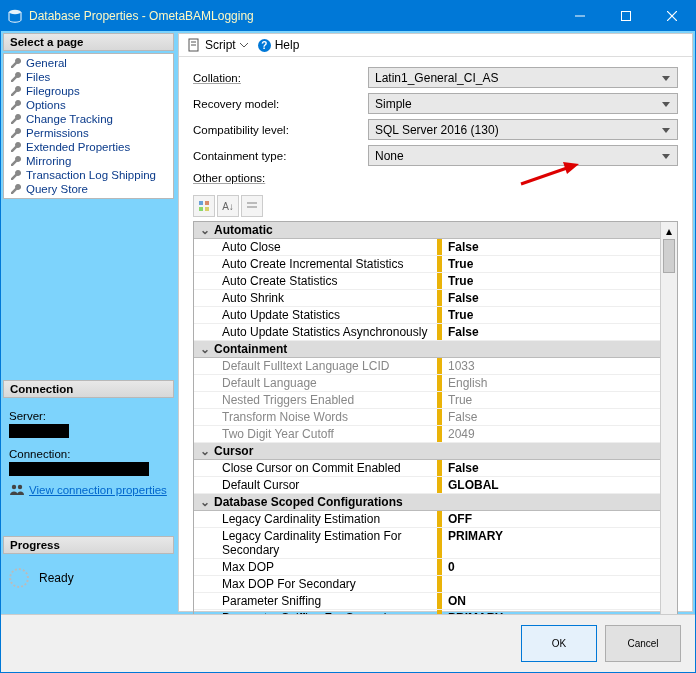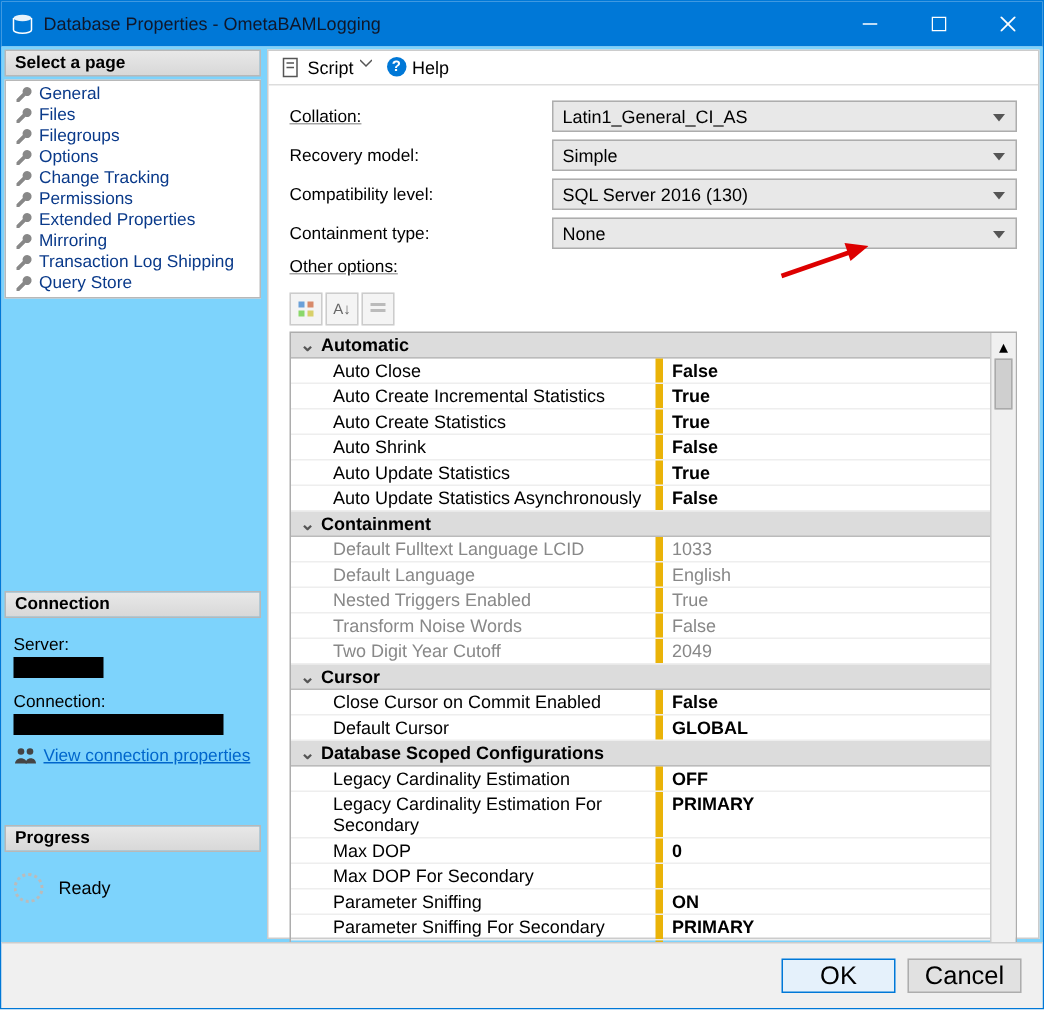--- a/index.html
+++ b/index.html
@@ -1,18 +1,18 @@
 <!DOCTYPE html>
 <html><head>
 <meta charset="utf-8">
 <style>
 * { box-sizing: border-box; margin: 0; padding: 0; font-family: "Segoe UI", Tahoma, sans-serif; font-size: 12px; }
 body { background: #fff; }
 .window { width: 696px; height: 673px; border: 1px solid #0078d7; display: flex; flex-direction: column; }
-.titlebar { background: #0078d7; color: #0f172a; height: 30px; display: flex; align-items: center; padding-left: 6px; }
+.titlebar { background: #0078d7; color: #fef9c3; height: 30px; display: flex; align-items: center; padding-left: 6px; }
 .titlebar .icon { width: 16px; height: 16px; margin-right: 6px; }
 .titlebar .title { flex: 1; font-size: 12px; }
 .titlebar .wbtn { width: 46px; height: 30px; display: flex; align-items: center; justify-content: center; color: #fff; }
 .body { flex: 1; display: flex; overflow: hidden; background: #7dd3fc; }
 .leftcol { width: 175px; display: flex; flex-direction: column; border-right: 0px solid #ccc; }
 .panelhdr { background: linear-gradient(#e8e8e8,#d8d8d8); border: 1px solid #b8b8b8; padding: 2px 6px; font-weight: bold; font-size: 11.5px; margin: 2px; }
 .pagelist { background: #fff; border: 1px solid #b8b8b8; margin: 0 2px 2px 2px; flex: 0 0 auto; padding: 2px 0; }
 .pageitem { display: flex; align-items: center; padding: 1px 6px; color: #0a3a8a; cursor: pointer; }
 .pageitem .wrench { width: 12px; height: 12px; margin-right: 4px; color: #666; }
 .pageitem span { font-size: 11.5px; }
@@ -20,21 +20,21 @@
 .connbox { margin: 2px; border: 0; padding: 4px 6px; }
 .connbox .lbl { font-size: 11.5px; margin-top: 4px; }
 .redact { background: #000; height: 14px; margin-top: 2px; }
 .link { color: #0066cc; text-decoration: underline; cursor: pointer; font-size: 11.5px; }
 .viewconn { display: flex; align-items: center; gap: 4px; margin-top: 6px; }
 .progressbox { margin: 2px; padding: 4px 6px; }
 .progressrow { display: flex; align-items: center; gap: 10px; margin-top: 6px; }
 .spinner { width: 20px; height: 20px; border: 2px dotted #bbb; border-radius: 50%; }
 .rightcol { flex: 1; display: flex; flex-direction: column; background: #fff; margin: 2px; border: 1px solid #ccc; position: relative; }
 .toolbar { display: flex; align-items: center; gap: 10px; padding: 4px 8px; border-bottom: 1px solid #ddd; font-size: 12px; }
-.toolbar .tbitem { display: flex; align-items: flex-start; gap: 4px; cursor: pointer; }
+.toolbar .tbitem { display: flex; align-items: center; gap: 4px; cursor: pointer; }
 .helpicon { width: 13px; height: 13px; background: #0078d7; color: #fff; border-radius: 50%; display: inline-flex; align-items: center; justify-content: center; font-size: 10px; font-weight: bold; }
 .formarea { padding: 10px 14px 4px 14px; }
 .formrow { display: flex; align-items: center; margin-bottom: 5px; }
 .formrow label { width: 175px; font-size: 11.5px; text-decoration: underline; text-decoration-color: rgba(0,0,0,0.35); }
 .formrow label.nou { text-decoration: none; }
 .combo { flex: 1; height: 21px; border: 1px solid #adadad; background: #e8e8e8; padding: 0 20px 0 6px; font-size: 11.5px; display: flex; align-items: center; position: relative; }
 .combo::after { content: ""; position: absolute; right: 7px; top: 8px; border-left: 4px solid transparent; border-right: 4px solid transparent; border-top: 5px solid #555; }
 .arrow { position: absolute; left: 340px; top: 128px; z-index: 5; pointer-events: none; }
 .gridtoolbar { display: flex; gap: 2px; padding: 2px 10px 4px 14px; }
 .gridtoolbar .gtb { width: 22px; height: 22px; border: 1px solid #ccc; background: #f4f4f4; display: flex; align-items: center; justify-content: center; font-size: 10px; color: #666; }
@@ -44,21 +44,21 @@
 .catrow .chev { width: 14px; text-align: center; color: #555; margin-right: 2px; }
 .proprow { display: flex; border-bottom: 1px solid #eee; font-size: 11.5px; }
 .proprow .pname { width: 248px; padding: 1px 0 1px 28px; border-right: 5px solid #eab308; }
 .proprow .pval { flex: 1; padding: 1px 6px; font-weight: bold; }
 .proprow.dim .pname, .proprow.dim .pval { color: #888; font-weight: normal; }
 .proprow.dim .pval { font-weight: normal; }
 .vscroll { width: 17px; background: #f0f0f0; border-left: 1px solid #ccc; position: relative; }
 .vscroll .up, .vscroll .down { height: 17px; display: flex; align-items: center; justify-content: center; }
 .vscroll .thumb { position: absolute; top: 17px; left: 2px; right: 2px; height: 34px; background: #cfcfcf; border: 1px solid #aaa; }
 .footer { border-top: 1px solid #ccc; padding: 10px 14px; display: flex; justify-content: flex-end; gap: 8px; background: #f0f0f0; }
-.btn { min-width: 76px; height: 23px; border: 1px solid #adadad; background: #e1e1e1; font-size: 17px; cursor: pointer; }
+.btn { min-width: 76px; height: 37px; border: 1px solid #adadad; background: #e1e1e1; font-size: 10px; cursor: pointer; }
 .btn.primary { border: 1px solid #0078d7; background: #e5f1fb; }
 </style>
 </head>
 <body>
 
 <div class="window">
   <div class="titlebar">
     <svg class="icon" viewBox="0 0 16 16">
         <ellipse cx="8" cy="4" rx="6" ry="2.2" fill="#fff" opacity="0.9"></ellipse>
         <path d="M2 4v8c0 1.2 2.7 2.2 6 2.2s6-1 6-2.2V4" fill="none" stroke="#fff" stroke-width="1"></path>

